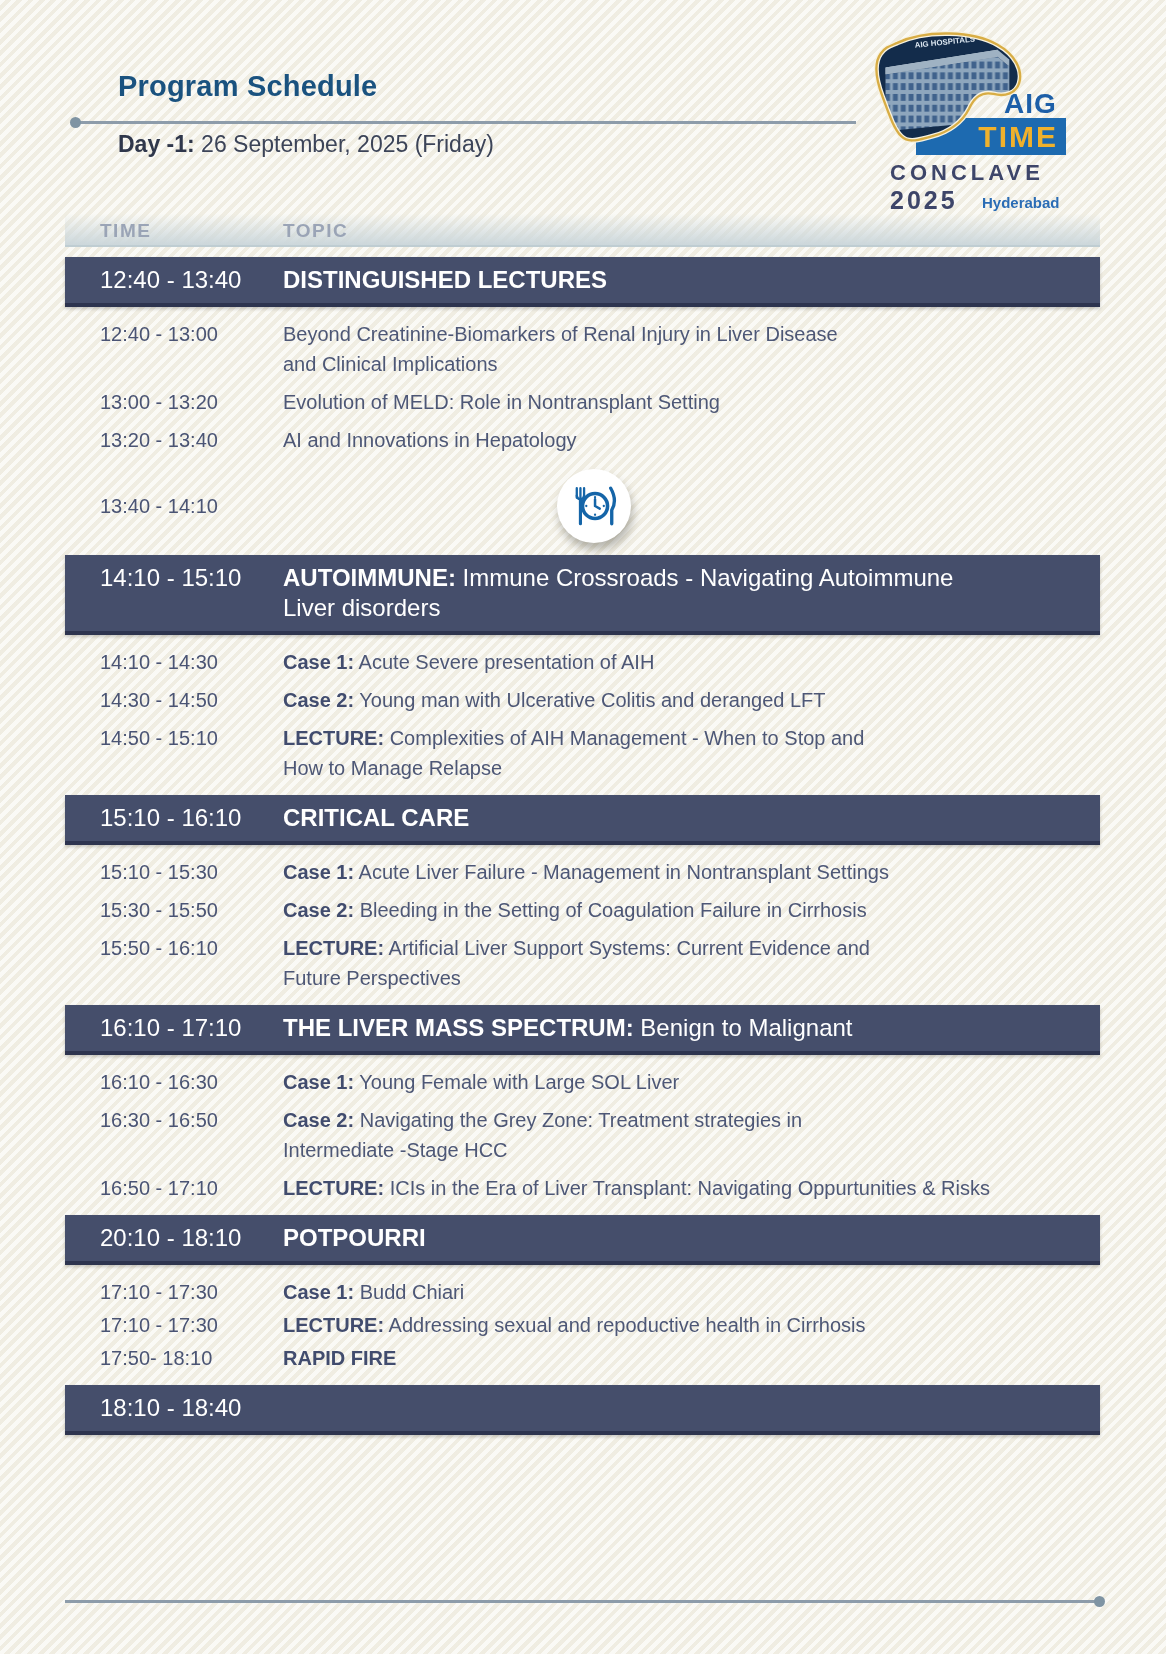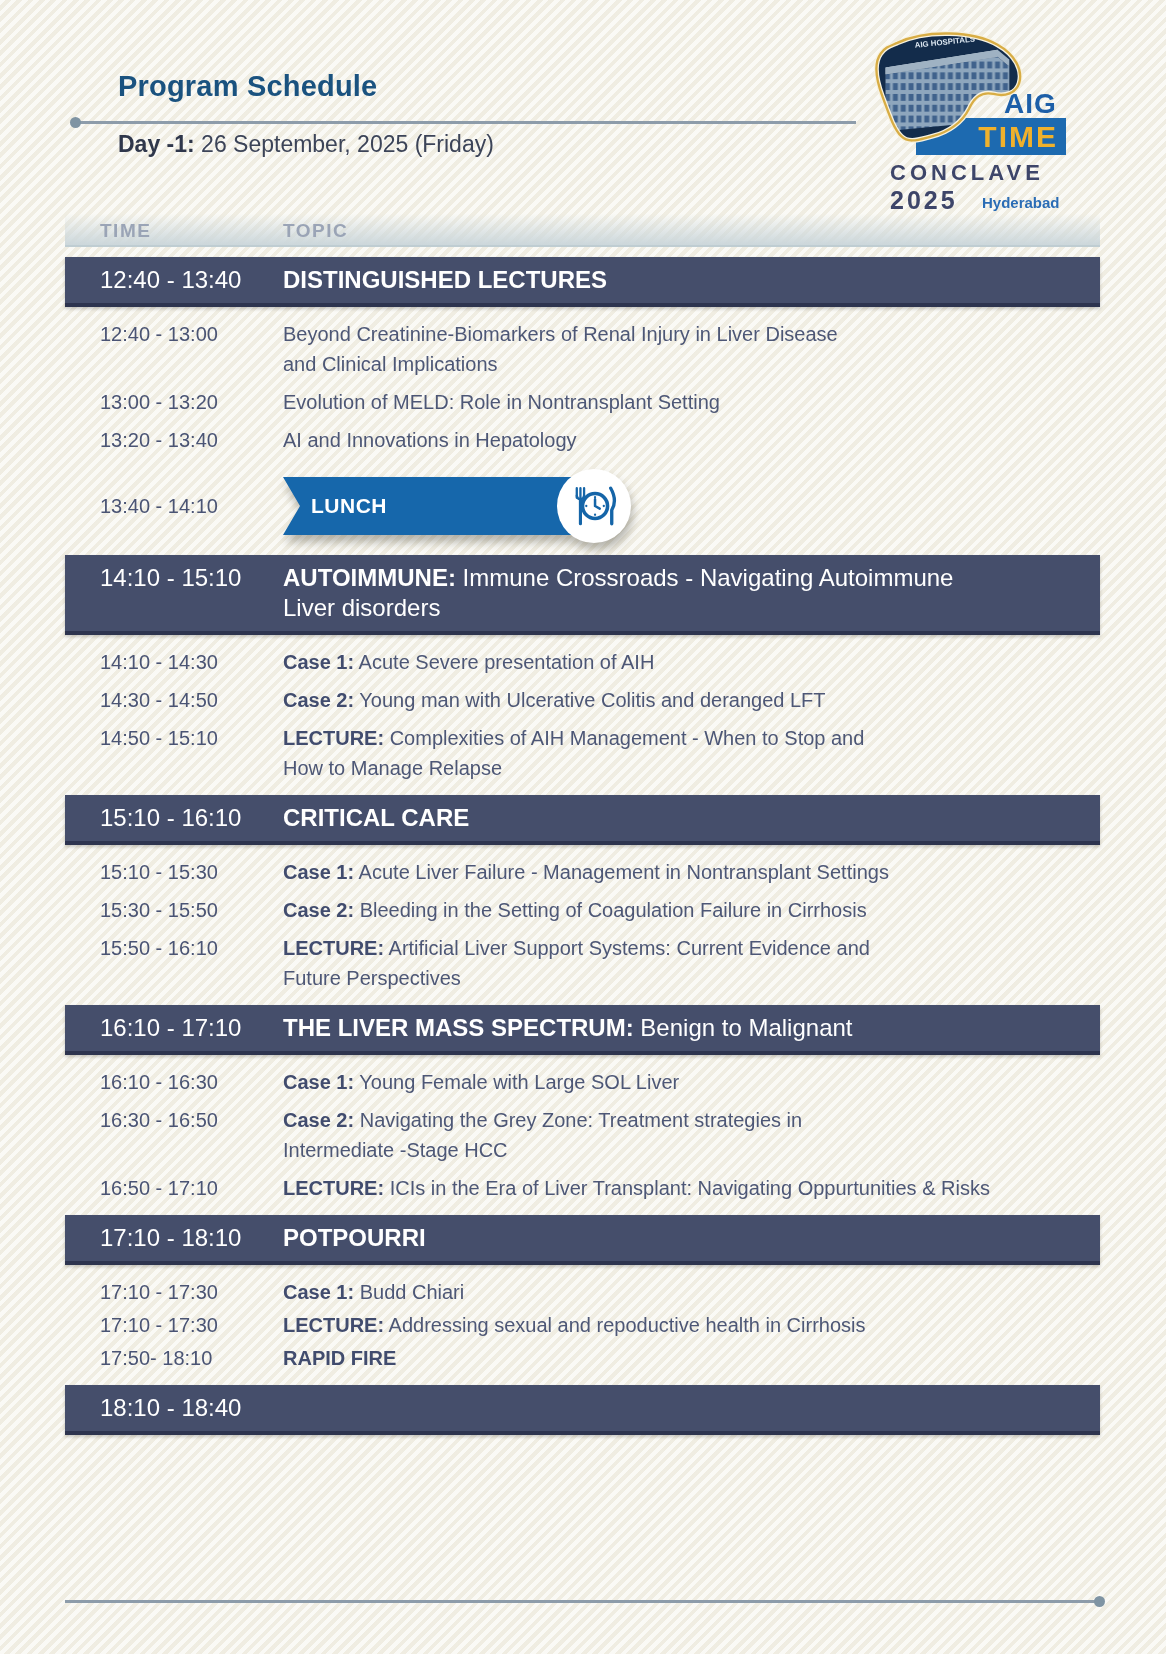--- a/index.html
+++ b/index.html
@@ -131,23 +131,20 @@
     </div>
 
     <div class="row">
       <div class="time">13:20 - 13:40</div>
       <div class="topic"><span class="label"></span><span>AI and Innovations in Hepatology</span></div>
     </div>
 
     <div class="lunch-row">
       <div class="time">13:40 - 14:10</div>
       <div class="ribbon-wrap">
-        <div class="ribbon">
-            <span>LUNCH</span>
-          </div>
         <div class="plate-circle">
           <svg width="48" height="48" viewBox="0 0 46 46">
             <g stroke="#1565a8" fill="none" stroke-linecap="round">
               <path d="M6.5,6 L6.5,15 M10,6 L10,15 M13.5,6 L13.5,15" stroke-width="2.2"></path>
               <path d="M6.5,13 C6.5,17.5 13.5,17.5 13.5,13" stroke-width="2.2"></path>
               <path d="M10,17 L10,40" stroke-width="3"></path>
               <circle cx="24" cy="23" r="12" stroke-width="3.4"></circle>
               <path d="M24,23 L24,16.5 M24,23 L28.5,25.5" stroke-width="2.4"></path>
               <path d="M39,6 C43,13 43.5,21 40,27 L40,40" stroke-width="3.2"></path>
             </g>
@@ -220,21 +217,21 @@
       <div class="topic"><span class="label">Case 2:</span><span> Navigating the Grey Zone: Treatment strategies in
 Intermediate -Stage HCC</span></div>
     </div>
 
     <div class="row">
       <div class="time">16:50 - 17:10</div>
       <div class="topic"><span class="label">LECTURE:</span><span> ICIs in the Era of Liver Transplant: Navigating Oppurtunities &amp; Risks</span></div>
     </div>
 
     <div class="band">
-      <div class="time">17:10 - 18:10</div>
+      <div class="time">20:10 - 18:10</div>
       <div class="topic"><span class="title">POTPOURRI</span><span></span></div>
     </div>
 
     <div class="row tight">
       <div class="time">17:10 - 17:30</div>
       <div class="topic"><span class="label">Case 1:</span><span> Budd Chiari</span></div>
     </div>
 
     <div class="row tight">
       <div class="time">17:10 - 17:30</div>

